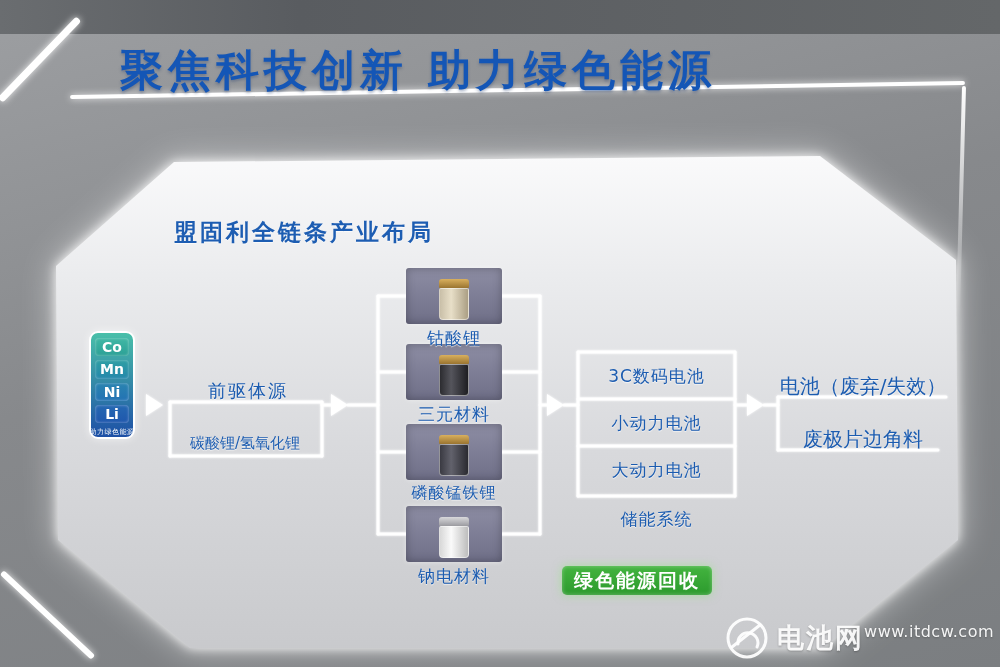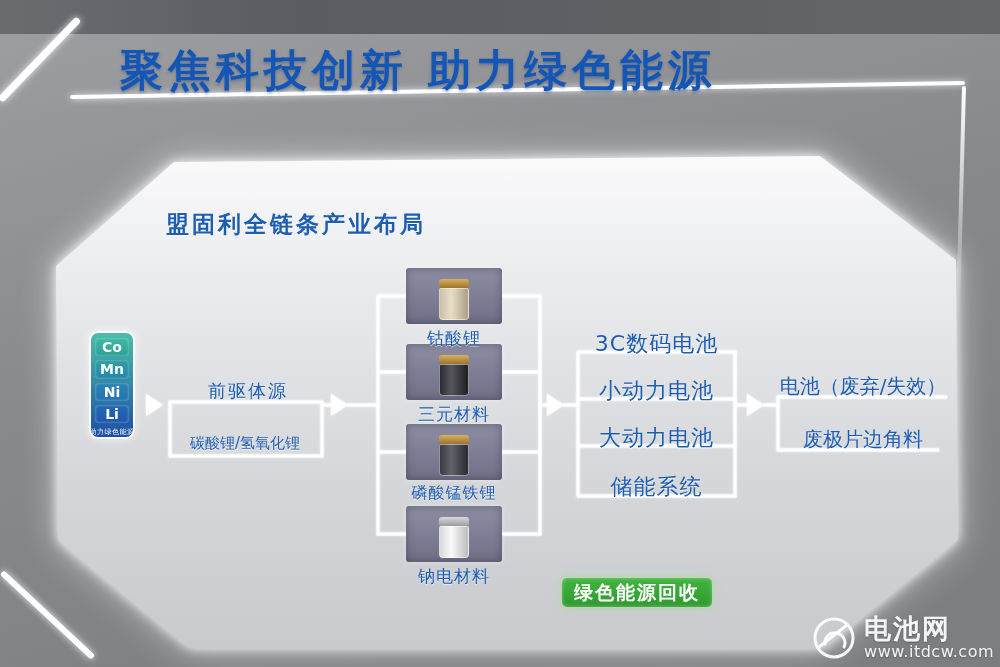--- a/index.html
+++ b/index.html
@@ -28,21 +28,21 @@
 
   .panel-glow{position:absolute;left:28px;top:148px;width:934px;height:508px;z-index:1;
     filter:drop-shadow(0 0 6px rgba(255,255,255,.95)) drop-shadow(0 0 16px rgba(255,255,255,.5));}
   .panel{width:100%;height:100%;
     clip-path:polygon(146px 14px,792px 8px,928px 112px,930px 392px,795px 500px,162px 500px,30px 392px,28px 118px);
     background:linear-gradient(180deg,#fbfbfc 0%,#ebecee 25%,#d8d9dc 60%,#c8c9cc 100%);}
 
   .connectors{position:absolute;left:0;top:0;z-index:2;pointer-events:none;}
 
   .panel-title{
-    position:absolute;left:166px;top:209px;z-index:4;margin:0;
+    position:absolute;left:166px;top:209px;z-index:4;margin:8px;
     font-size:23px;font-weight:bold;letter-spacing:3px;color:#1d5db2;
     text-shadow:0 1px 1px rgba(255,255,255,.7);white-space:nowrap;
   }
 
   .mineral-box{
     position:absolute;left:89px;top:331px;width:46px;height:108px;z-index:4;
     border:2px solid #fff;border-radius:9px;
     background:linear-gradient(180deg,#49bfa9,#1d4fa6);
     box-shadow:0 0 8px rgba(255,255,255,.6);
     display:flex;flex-direction:column;align-items:center;padding-top:3px;box-sizing:border-box;
@@ -78,41 +78,41 @@
     background:linear-gradient(90deg,#cfcfcf,#f2f2f2 40%,#b5b5b5);}
   .jar-a .body{background:linear-gradient(90deg,#c9bfa8,#e8dfc8 40%,#ab9f84);}
   .jar-b .body{background:linear-gradient(90deg,#2c2c30,#55555c 40%,#1e1e22);}
   .jar-c .body{background:linear-gradient(90deg,#3a3a42,#62626c 40%,#2a2a30);}
   .jar-d .lid{background:linear-gradient(180deg,#d9d9dc,#9b9ba0);}
   .jar-d .body{background:linear-gradient(90deg,#d8d8d8,#fafafa 40%,#bdbdbd);}
 
   .mat-label{left:398px;width:112px;font-size:17px;letter-spacing:1px;}
   .mat-l0{top:327px;} .mat-l1{top:403px;} .mat-l2{top:483px;font-size:16px;} .mat-l3{top:565px;}
 
-  .bat-label{left:578px;width:157px;font-size:22px;letter-spacing:1px;}
+  .bat-label{left:578px;width:157px;font-size:17px;letter-spacing:1px;margin-top:36px;}
   .bat-l0{top:329px;} .bat-l1{top:376px;} .bat-l2{top:423px;} .bat-l3{top:472px;}
 
   .rec-label{left:778px;width:170px;font-size:20px;letter-spacing:0;}
   .rec-l0{top:373px;} .rec-l1{top:426px;}
 
   .green-badge{
-    position:absolute;left:562px;top:578px;width:150px;height:29px;z-index:4;
+    position:absolute;left:562px;top:566px;width:150px;height:29px;z-index:4;
     background:linear-gradient(180deg,#43b43f,#2c9a2d);
     border-radius:5px;display:flex;align-items:center;justify-content:center;
     color:#fff;font-weight:bold;font-size:19px;letter-spacing:2px;
     box-shadow:0 0 10px rgba(140,230,120,.55),inset 0 0 4px rgba(255,255,255,.35);
     white-space:nowrap;
   }
 
   .watermark{
     position:absolute;right:6px;bottom:6px;z-index:6;
     display:flex;align-items:center;gap:7px;
     color:rgba(255,255,255,.93);
   }
-  .wm-texts{display:flex;flex-direction:column;line-height:1.05;}
+  .wm-texts{display:flex;line-height:1.05;}
   .wm-name{font-size:27px;font-weight:bold;letter-spacing:2px;
     text-shadow:0 1px 2px rgba(0,0,0,.25);white-space:nowrap;}
   .wm-url{font-size:16px;letter-spacing:.5px;text-shadow:0 1px 2px rgba(0,0,0,.25);}
 </style>
 </head>
 <body>
 
 <div class="top-band"></div>
 <div class="frame-line fl-diag-tl"></div>
 <div class="frame-line fl-top"></div>

